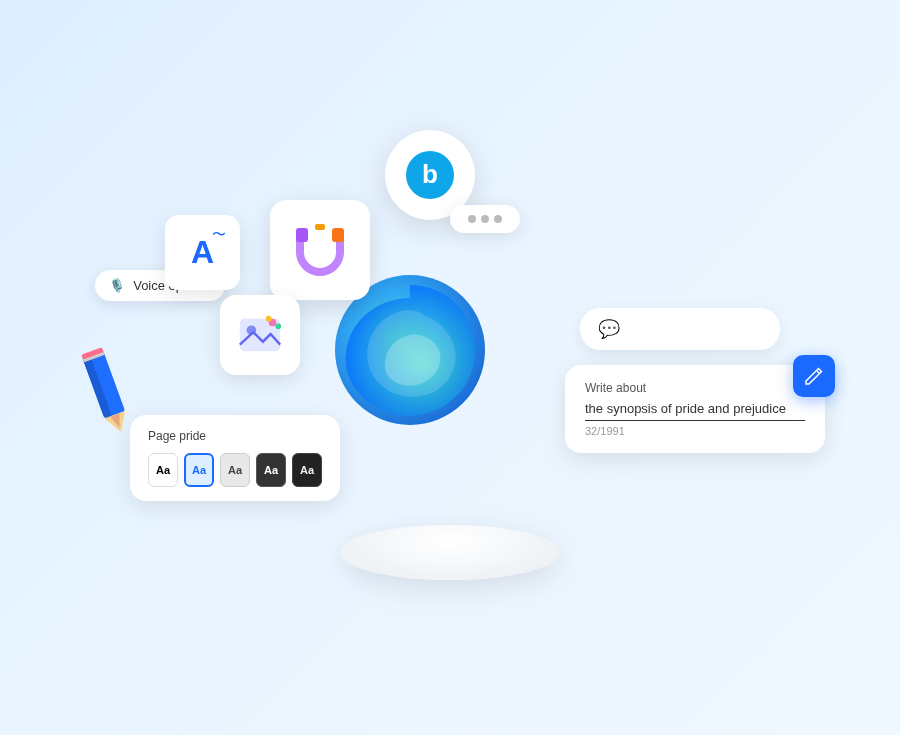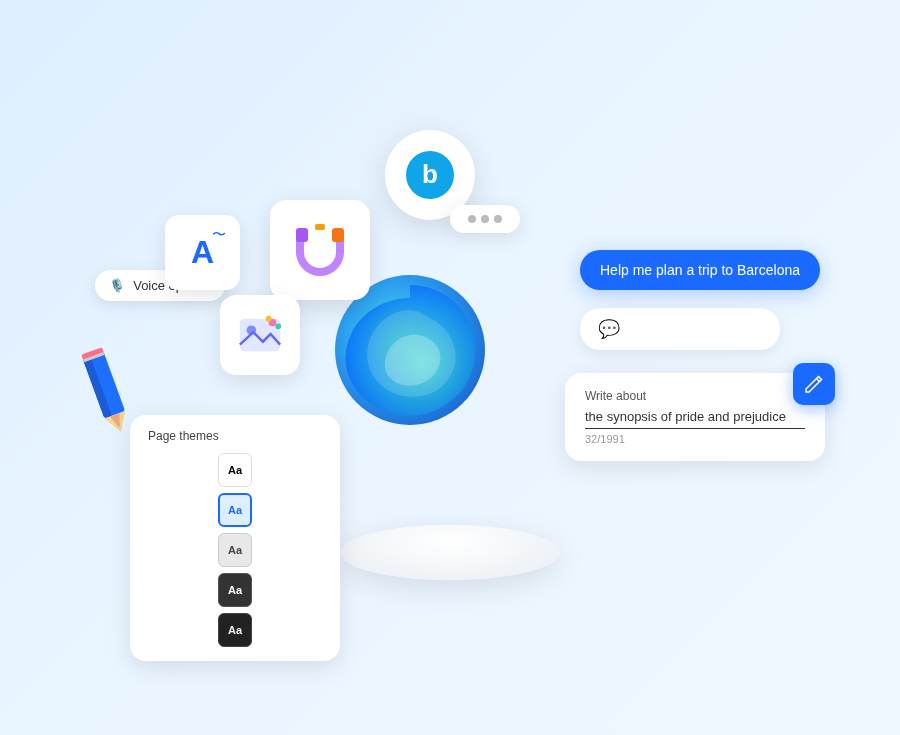--- a/index.html
+++ b/index.html
@@ -255,21 +255,20 @@
       font-size: 12px;
       color: #444;
       margin-bottom: 10px;
       font-weight: 500;
     }
 
     .themes-swatches {
       display: flex;
       gap: 6px;
       align-items: center;
-      flex-direction: column;
     }
 
     .swatch {
       width: 34px;
       height: 34px;
       border-radius: 6px;
       display: flex;
       align-items: center;
       justify-content: center;
       font-size: 11px;
@@ -299,29 +298,26 @@
       <text x="24" y="32" text-anchor="middle" font-size="26" font-weight="700" fill="white" font-family="Arial">b</text>
     </svg>
   </div>
 
   <div class="bing-typing">
     <div class="dot"></div>
     <div class="dot"></div>
     <div class="dot"></div>
   </div>
 
-  <div class="trip-bubble">
-    <span>Help me plan a trip to Barcelona</span>
-  </div>
 
   <div class="response-bubble">
     <span class="chat-icon">💬</span>
   </div>
 
-  <div class="write-card" style="position:absolute; top:373px; left:565px;">
+  <div class="write-card" style="position:absolute; top:365px; left:565px;">
     <div class="write-card-edit-btn">
       <svg width="22" height="22" viewBox="0 0 22 22" fill="none">
         <path d="M3 16L15.5 3.5L18.5 6.5L6 19L3 19L3 16Z" stroke="white" stroke-width="1.5" fill="none"></path>
         <path d="M13.5 5.5L16.5 8.5" stroke="white" stroke-width="1.5"></path>
       </svg>
     </div>
     <div class="write-card-label">Write about</div>
     <div class="write-card-text">the synopsis of pride and prejudice</div>
     <div class="write-card-count">32/1991</div>
   </div>
@@ -395,21 +391,21 @@
 
       <polygon points="30,70 52,70 41,88" fill="#f5d491"></polygon>
       <polygon points="36,70 46,70 41,84" fill="#e8a87c"></polygon>
 
       <rect x="30" y="2" width="22" height="8" rx="2" fill="#ff6b8a"></rect>
       <rect x="30" y="7" width="22" height="3" fill="#ccc"></rect>
     </svg>
   </div>
 
   <div class="themes-card">
-    <div class="themes-title">Page themes</div>
+    <div class="themes-title">Page pride</div>
     <div class="themes-swatches">
       <div class="swatch" style="background:#ffffff; color:#000; border:1.5px solid #ddd;">Aa</div>
       <div class="swatch active" style="background:#ddeeff; color:#1a6aff; border:2px solid #1a6aff;">Aa</div>
       <div class="swatch" style="background:#e8e8e8; color:#444; border:1.5px solid #ccc;">Aa</div>
       <div class="swatch" style="background:#333; color:#fff; border:1.5px solid #555;">Aa</div>
       <div class="swatch" style="background:#222; color:#eee; border:1.5px solid #444;">Aa</div>
     </div>
   </div>
 
 </div>

